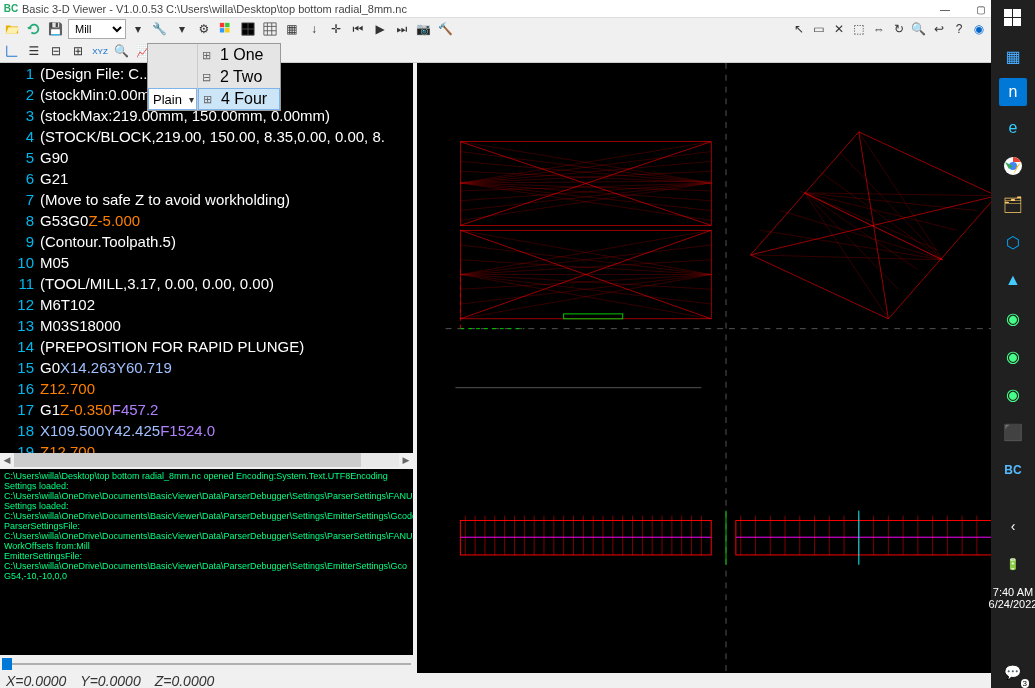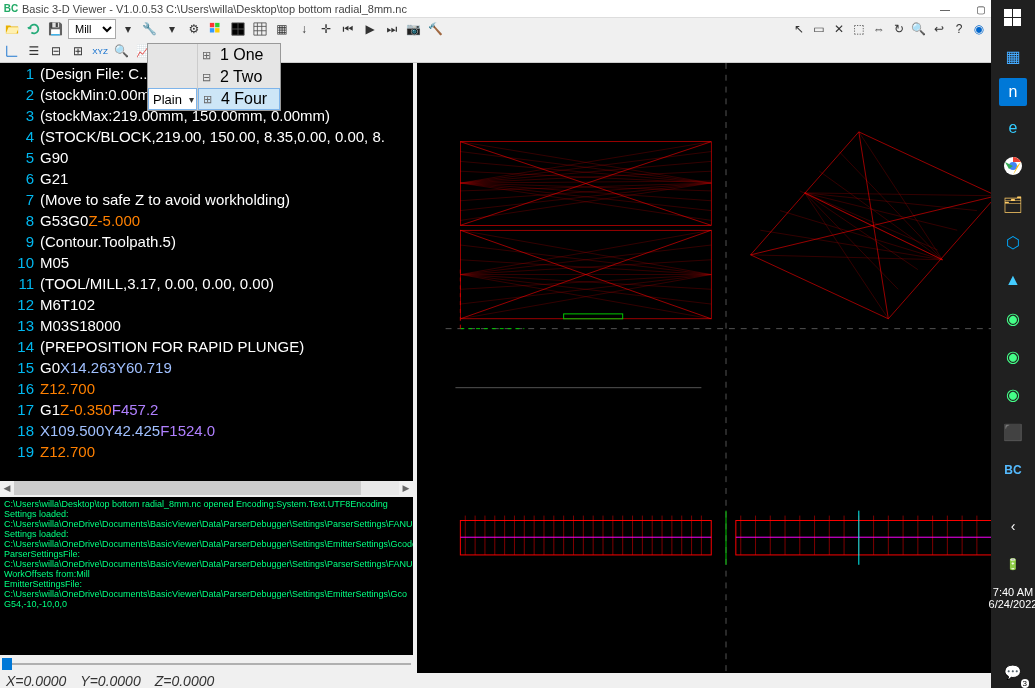--- a/index.html
+++ b/index.html
@@ -123,21 +123,21 @@
   background: #f0f0f0;
   display: flex;
   align-items: center;
 }
 .hscroll .arrow { width: 14px; text-align: center; font-size: 9px; color: #666; }
 .hscroll .track { flex:1; background:#e8e8e8; height:14px; position:relative; }
 .hscroll .thumb { position:absolute; left:0; width:90%; height:14px; background:#ccc; }
 
 
 .log {
-  height: 160px;
+  height: 188px;
   background: #000;
   color: #00ff80;
   font-size: 9px;
   font-family: "Segoe UI", sans-serif;
   padding: 2px 4px;
   line-height: 10px;
   overflow: hidden;
   border-top: 2px solid #f0f0f0;
 }
 
@@ -286,21 +286,21 @@
           <path fill="#e8b000" d="M1 4h5l1 1h8v8H1z"></path>
           <path fill="#fff0b0" d="M1 13l3-7h12l-3 7z"></path>
         </svg>
       </div>
     <div class="tbtn">
         <svg viewBox="0 0 16 16">
           <path fill="none" stroke="#2a7" stroke-width="2" d="M3 8a5 5 0 1 1 2 4M3 8l-2-2M3 8l2-2"></path>
         </svg>
       </div>
     <div class="tbtn">💾</div>
-    <select class="tdropdown" style="width:48px">
+    <select class="tdropdown" style="width:58px">
       <option>Mill</option>
     </select>
     <div class="tbtn">▾</div>
     <div class="tbtn">🔧</div>
     <div class="tbtn">▾</div>
     <div class="tbtn">⚙</div>
     <div class="tbtn">
         <svg viewBox="0 0 16 16">
           <rect x="1" y="1" width="5" height="5" fill="#f33"></rect>
           <rect x="7" y="1" width="5" height="5" fill="#3c3"></rect>

